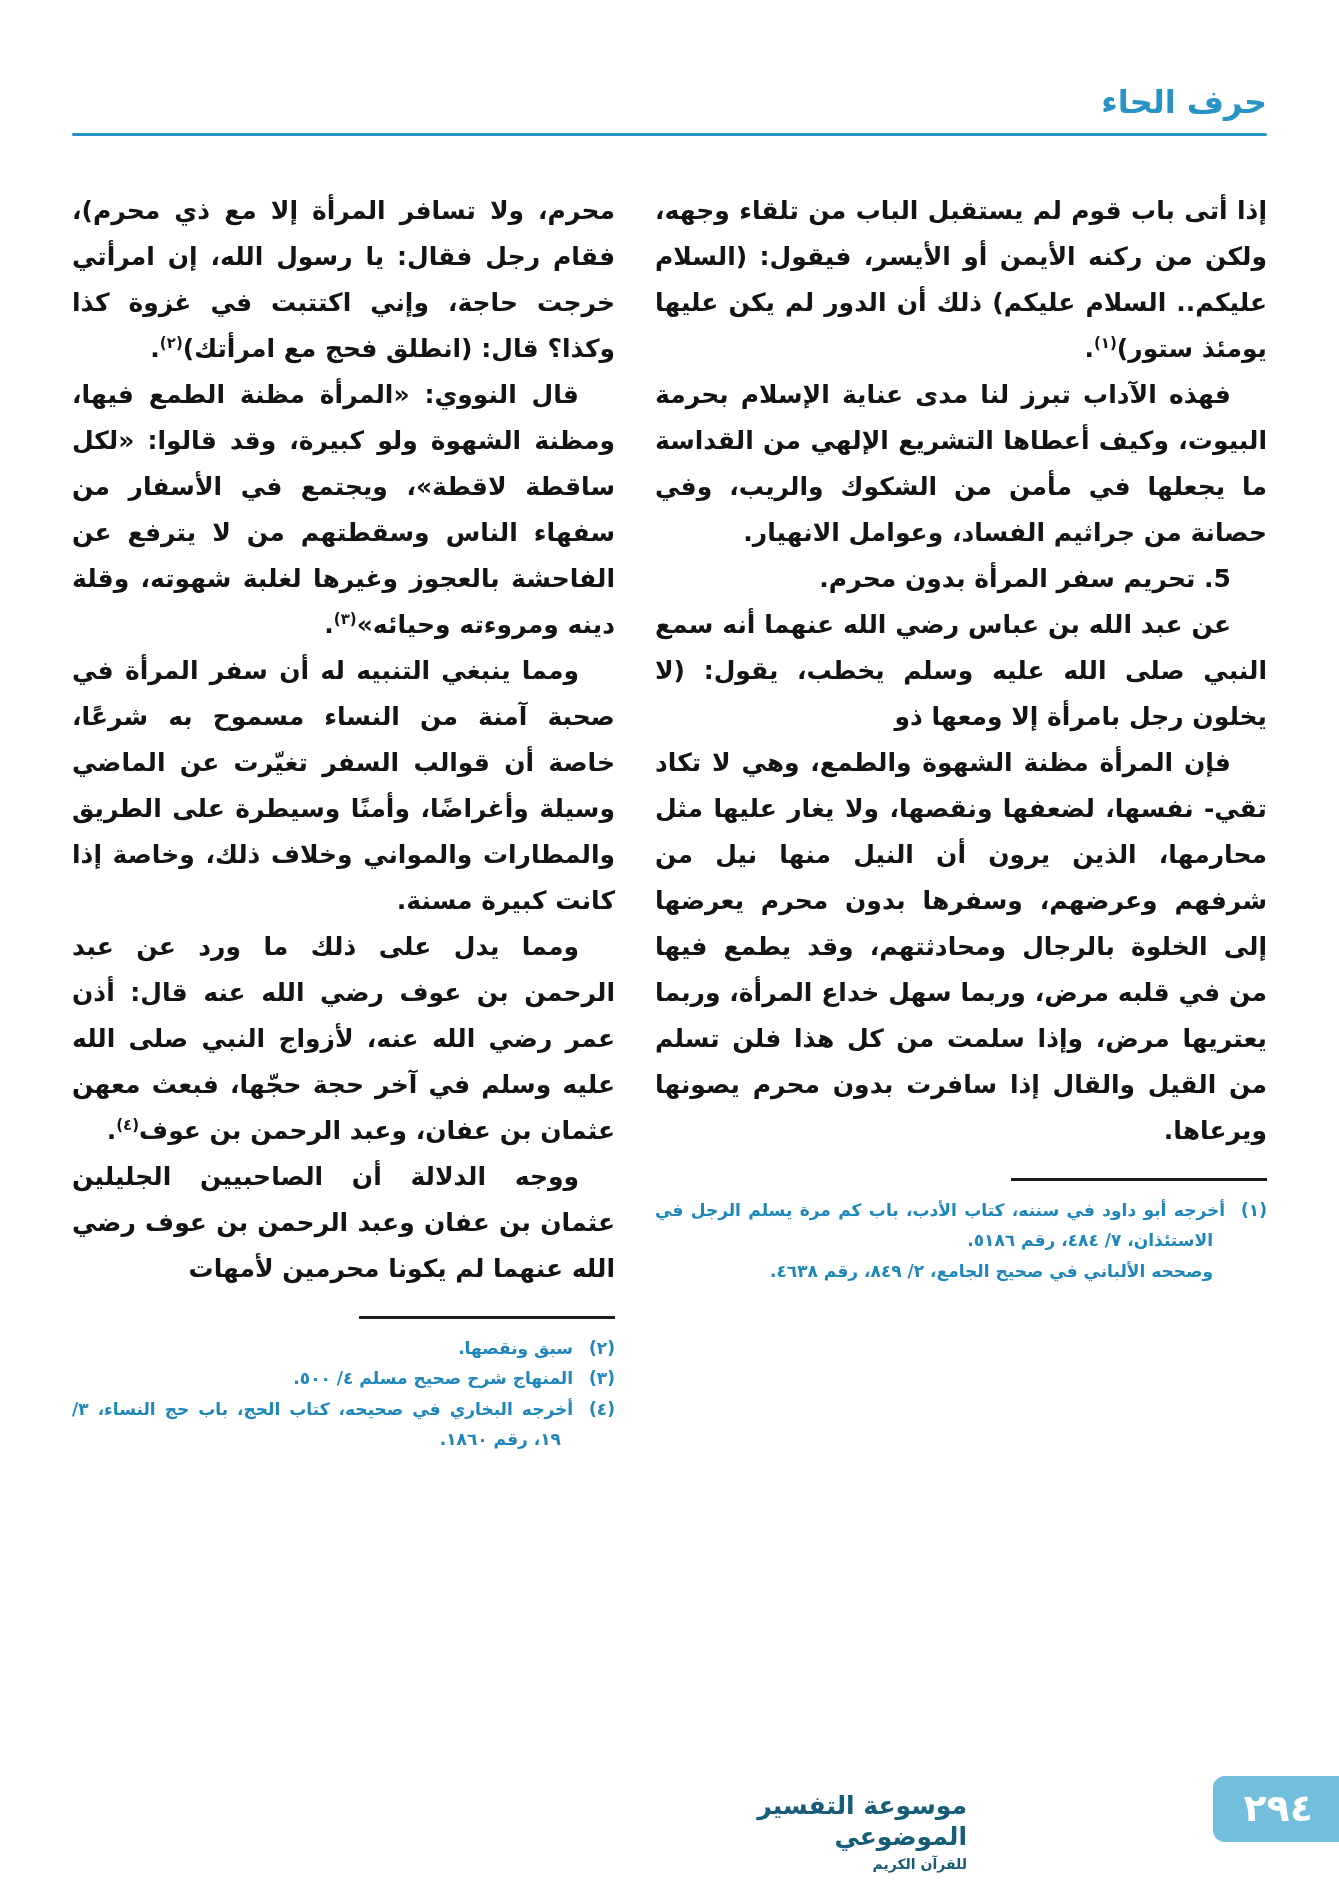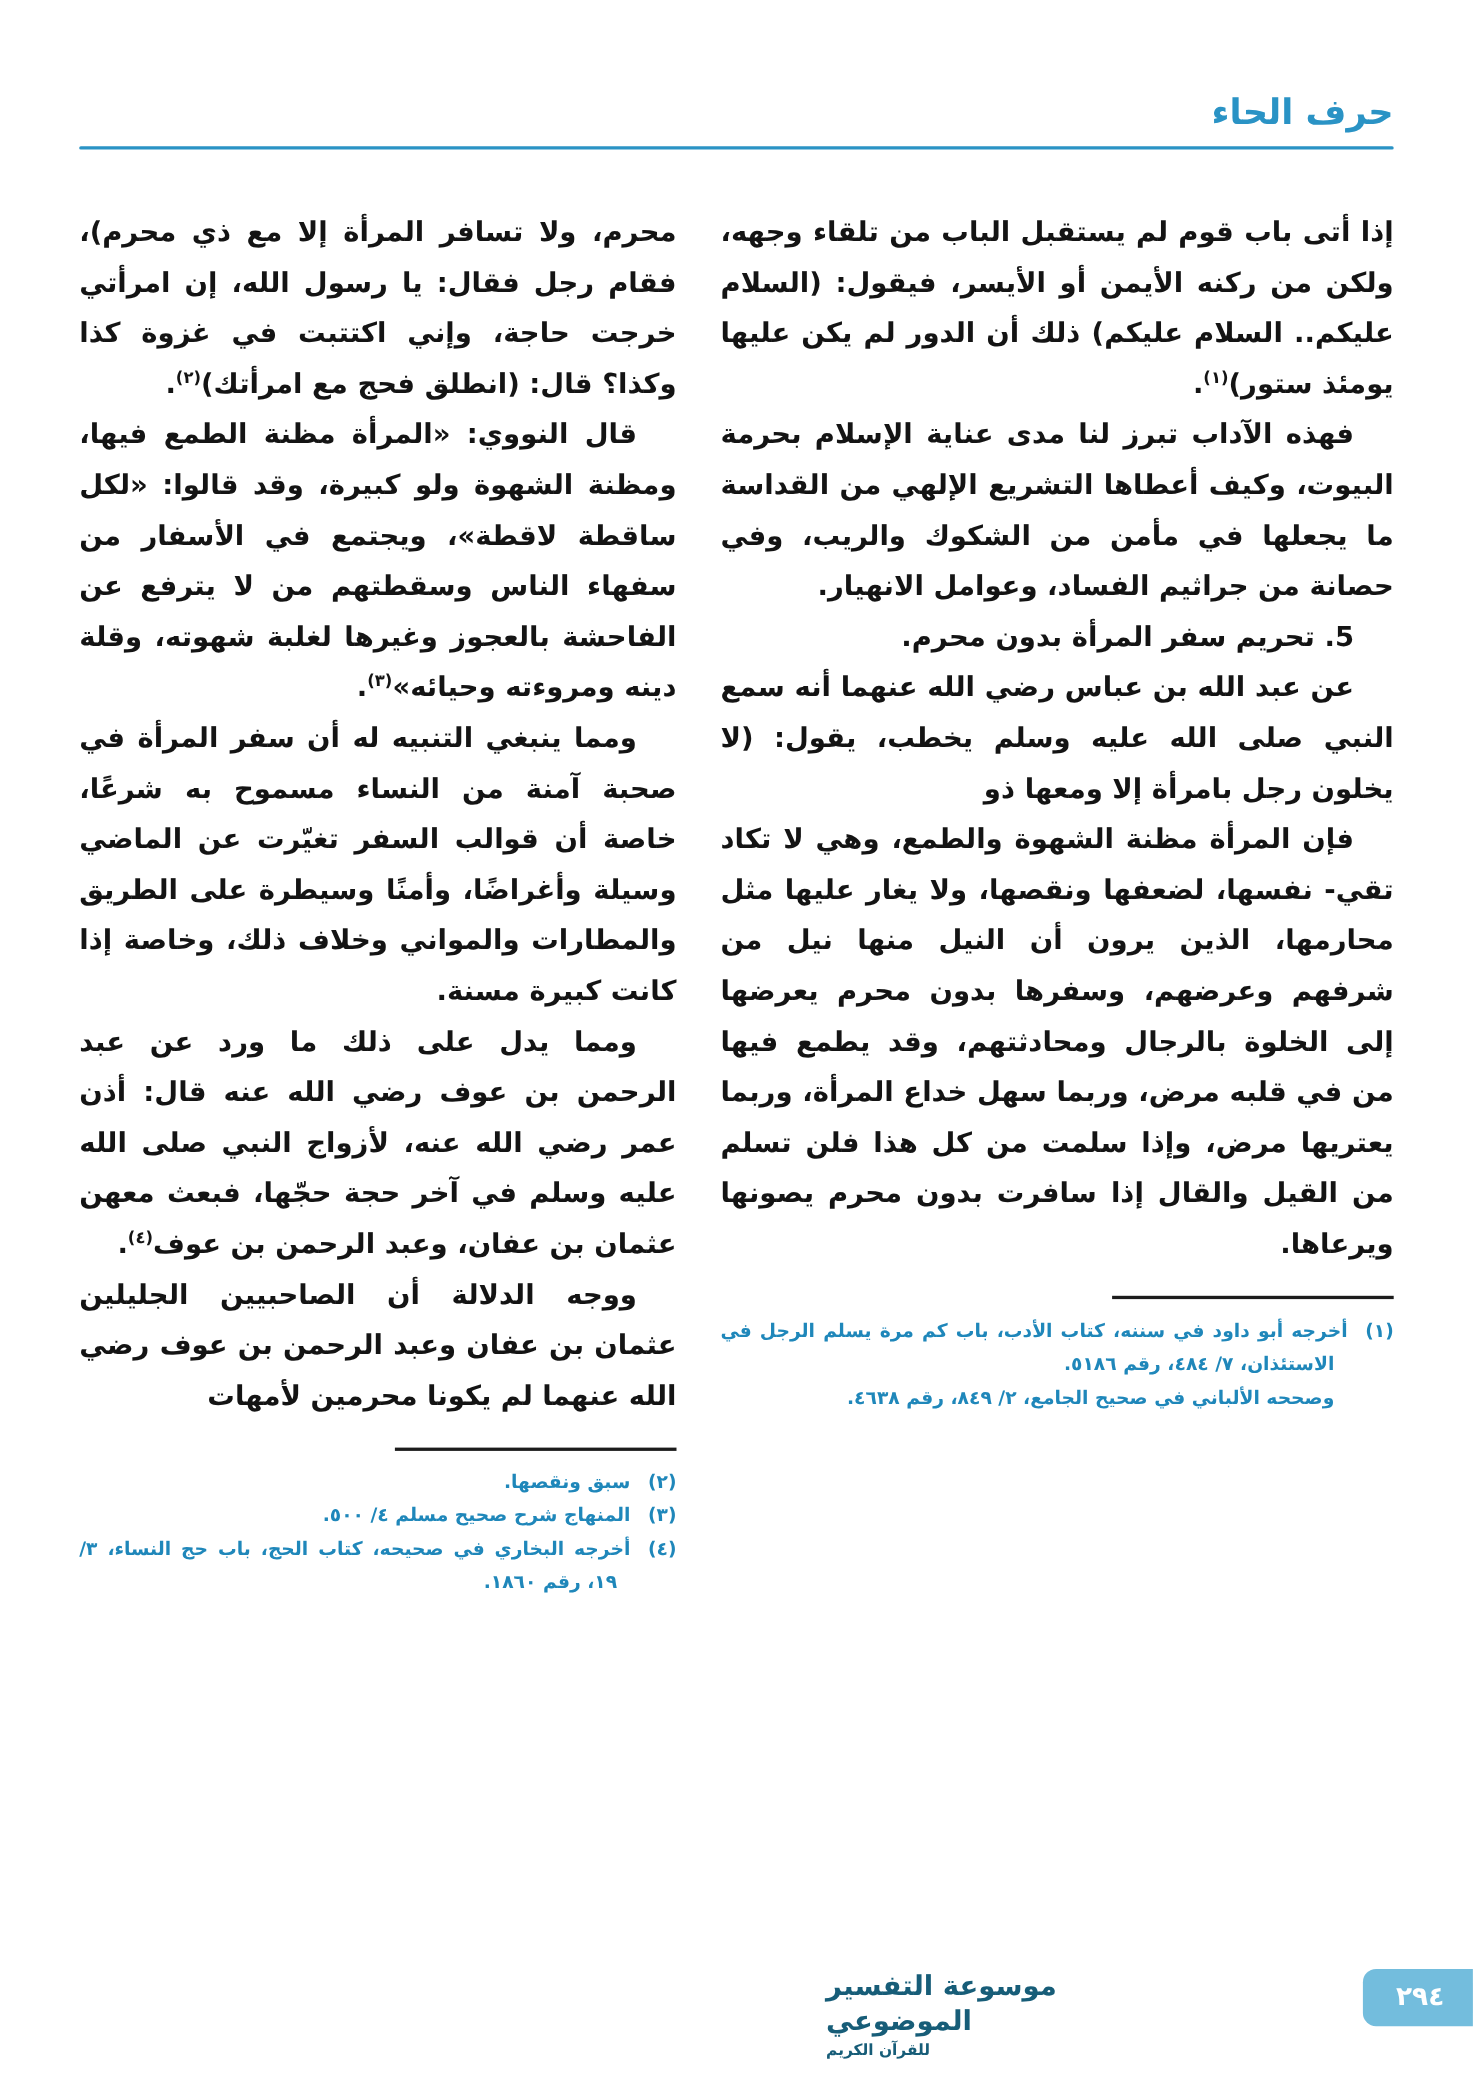--- a/index.html
+++ b/index.html
@@ -44,28 +44,28 @@
   .footnote{
     color:var(--fn-blue);font-size:17px;font-weight:bold;line-height:1.78;
     text-align:justify;padding-right:54px;text-indent:-54px;margin:0;
   }
   .footnote.fn-cont{text-indent:0;}
   .fn-num{margin-left:16px;}
 
   .page-footer{position:absolute;left:0;right:0;bottom:0;height:130px;pointer-events:none;}
   .logo{
     position:absolute;right:372px;bottom:18px;width:216px;
-    text-align:left;color:var(--teal);
+    text-align:right;color:var(--teal);
   }
   .logo-line1{font-size:25px;font-weight:bold;line-height:1.25;}
   .logo-line2{font-size:14px;font-weight:bold;margin-top:4px;letter-spacing:1px;}
   .page-number{
     position:absolute;right:0;bottom:48px;
     background:var(--badge);color:#ffffff;
-    font-size:24px;font-weight:bold;line-height:1;
+    font-size:38px;font-weight:bold;line-height:1;
     padding:13px 26px 15px 30px;border-radius:12px 0 0 12px;
   }
 </style>
 </head>
 <body>
 
 <div class="page">
 
   <header class="page-header">
     <h1 class="chapter-title">حرف الحاء</h1>

